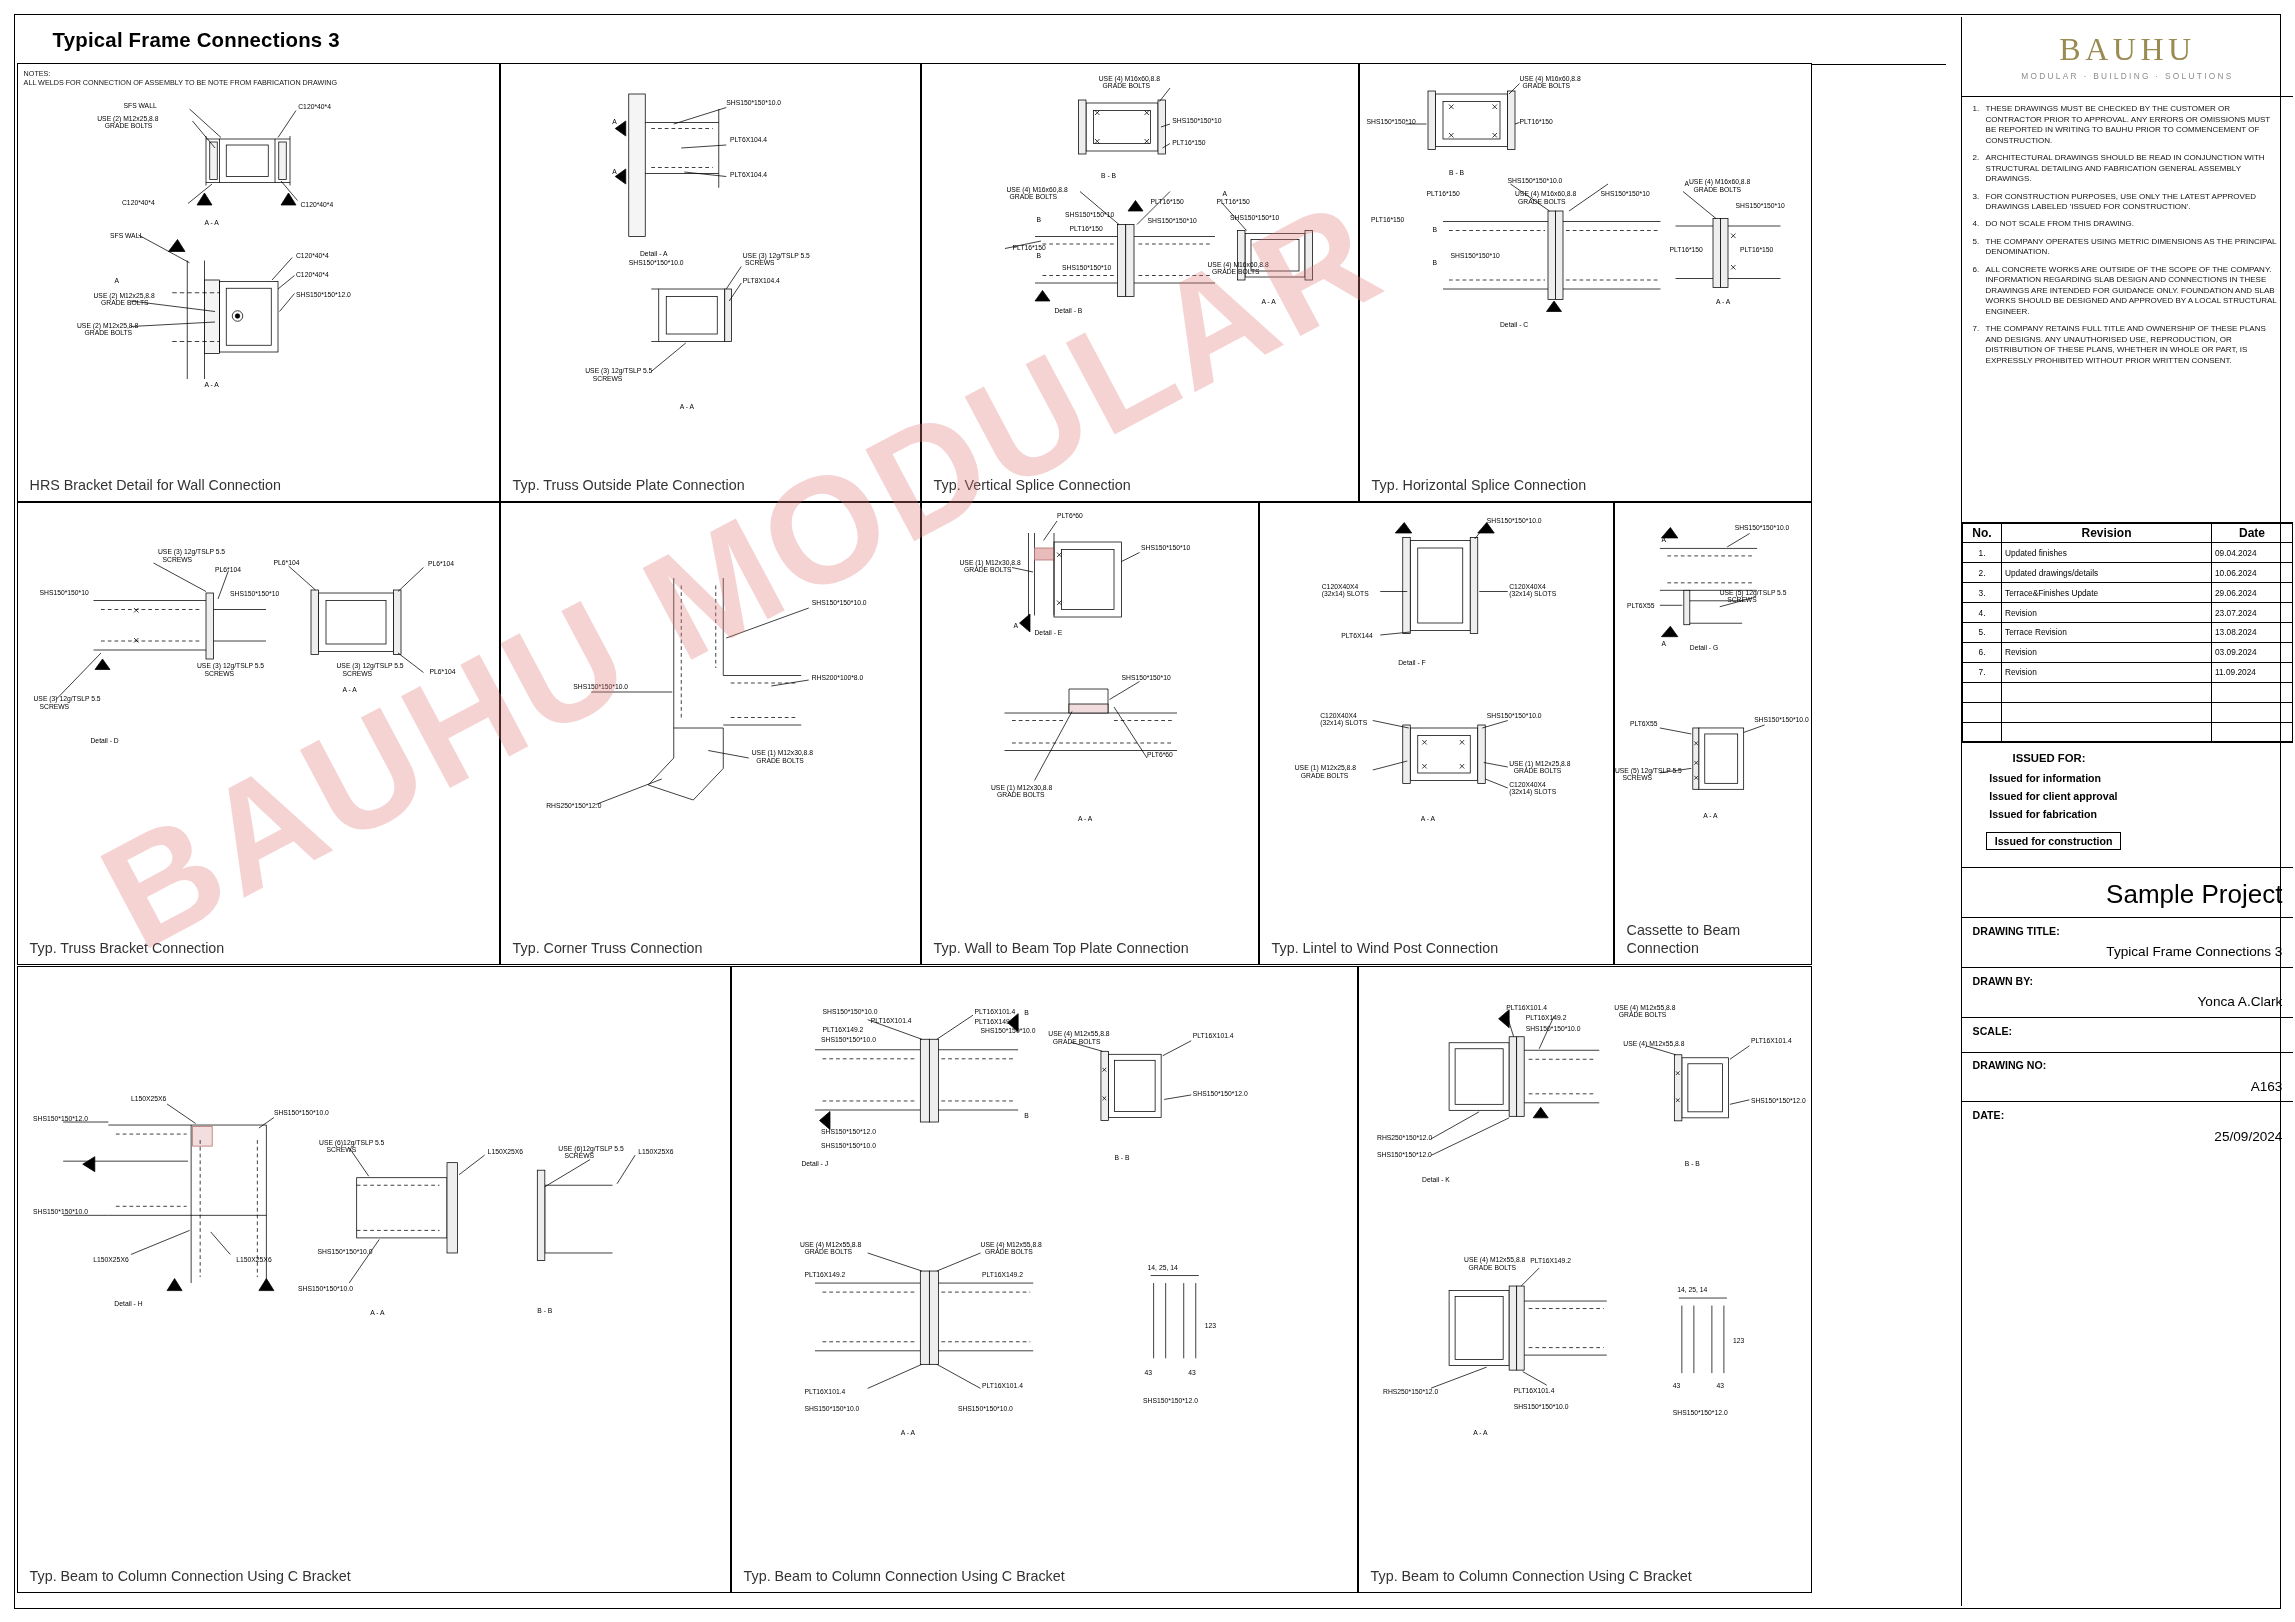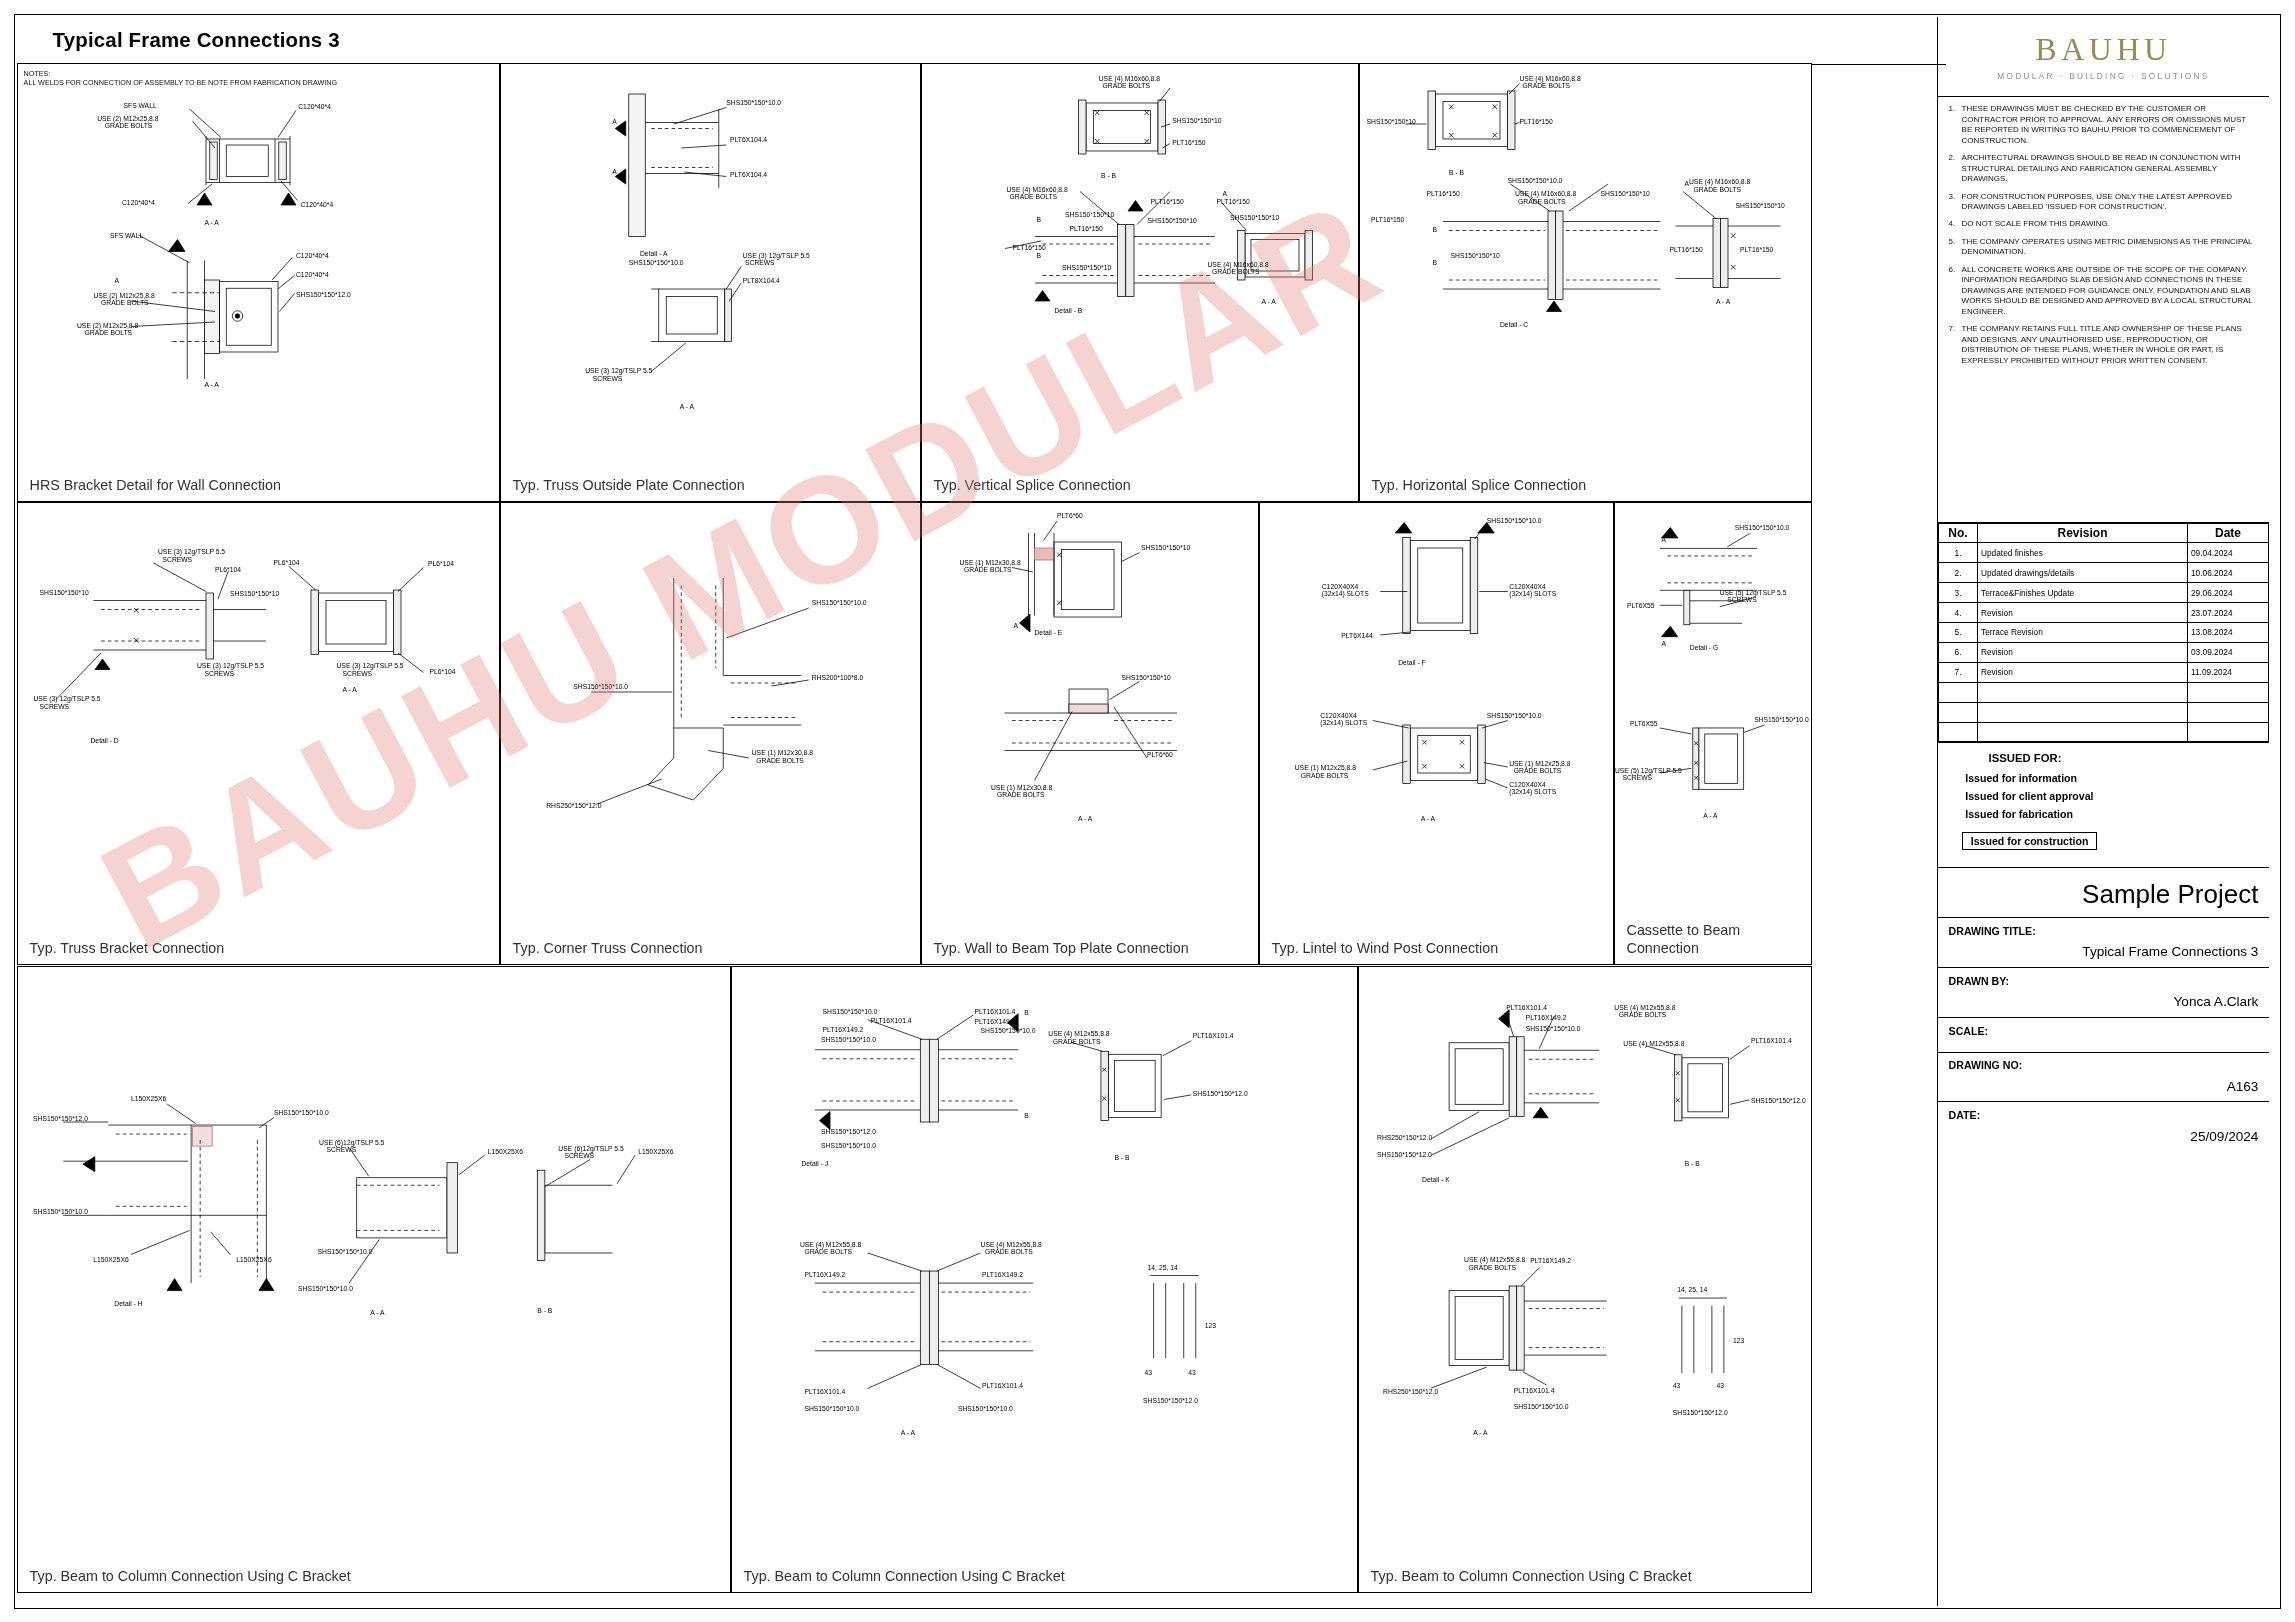--- a/index.html
+++ b/index.html
@@ -42,21 +42,21 @@
   }
   .panel .draw{
     position:absolute;left:0;top:0;right:0;bottom:35px;
   }
   .panel svg{width:100%;height:100%;display:block;}
   .notes{
     position:absolute;left:6px;top:4.5px;font-size:7.2px;line-height:1.35;color:#111;
   }
   
   .titleblock{
-    position:absolute;right:26px;top:16.6px;width:332px;bottom:16.6px;
+    position:absolute;right:2px;top:16.6px;width:332px;bottom:16.6px;
     border-left:1.5px solid #000;
     box-sizing:border-box;
   }
   .tb-logo{
     position:relative;height:79px;border-bottom:0.8px solid #000;
     display:flex;flex-direction:column;align-items:center;justify-content:center;
   }
   .tb-logo .brand{
     font-family:"Liberation Serif",serif;
     font-size:32px;letter-spacing:4.5px;color:#9a8b53;font-weight:normal;

